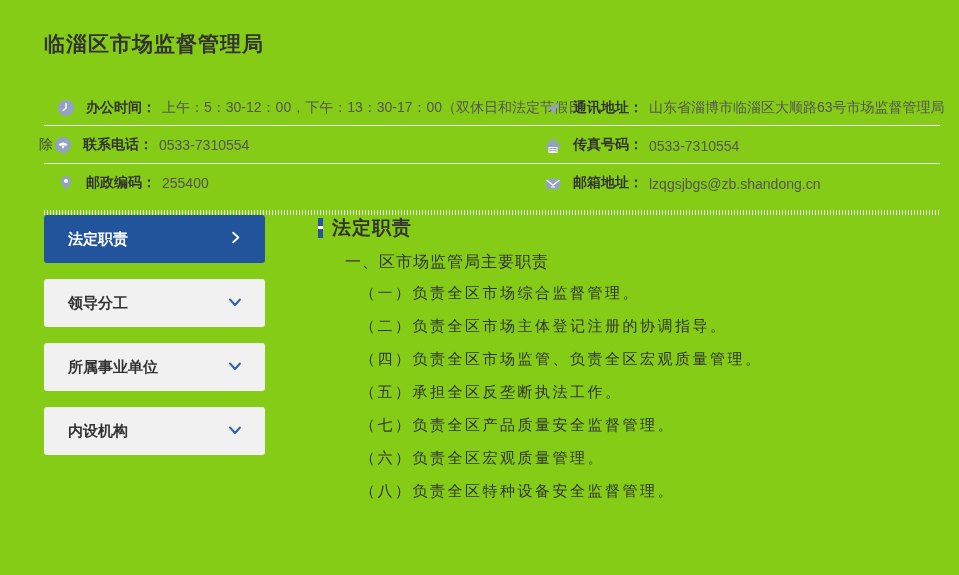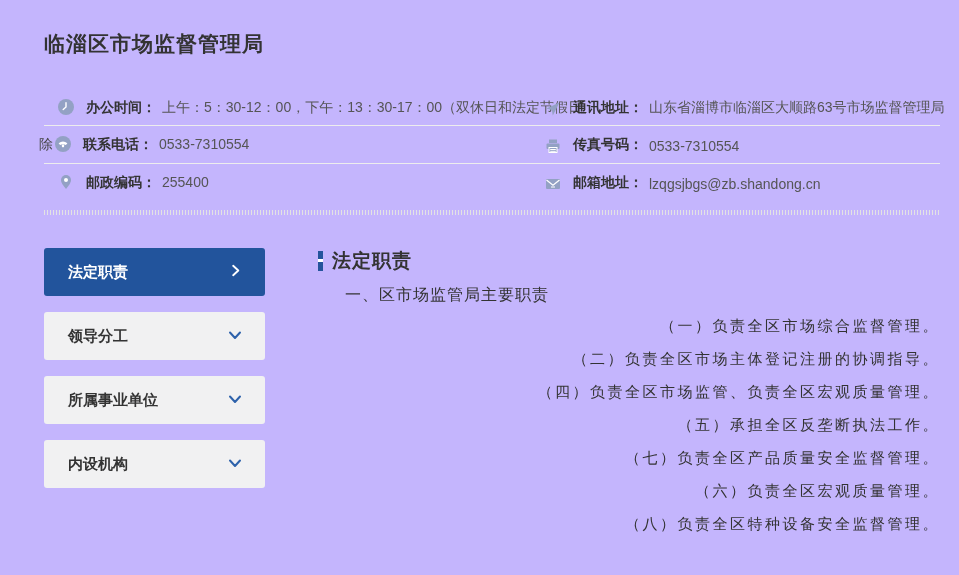--- a/index.html
+++ b/index.html
@@ -1,45 +1,45 @@
 <!DOCTYPE html>
 <html><head>
 <meta charset="utf-8">
 <style>
   * { margin:0; padding:0; box-sizing:border-box; }
   html,body { background:#ffffff; }
   .page {
     position:relative; width:959px; height:575px; overflow:hidden;
-    background:#c4b5fd; font-family:"Liberation Sans","DejaVu Sans",sans-serif; color:#333;
+    background:#84cc16; font-family:"Liberation Sans","DejaVu Sans",sans-serif; color:#333;
   }
   .inner { padding:30px 19px 0 44px; }
 
   
   .page-title { font-size:21px; font-weight:bold; color:#333; letter-spacing:1px; }
 
   
   .contact { margin-top:33px; }
   .contact-row { display:flex; align-items:center; height:38px; }
   .contact-row + .contact-row { border-top:1px solid #ededed; }
   .contact-row:first-child { height:34px; }
-  .cell-left  { width:501px; display:flex; align-items:flex-start; padding-left:14px; overflow:visible; }
+  .cell-left  { width:501px; display:flex; align-items:center; padding-left:14px; overflow:visible; }
   .cell-left.no-pad { padding-left:0; }
   .cell-right { flex:1; display:flex; align-items:flex-end; }
   .info-icon { width:16px; height:16px; margin-right:12px; flex:0 0 16px; }
   .info-label { font-weight:bold; font-size:14px; color:#333; margin-right:6px; white-space:nowrap; }
   .info-value { font-size:14px; color:#555; white-space:nowrap; }
   .overflow-char { font-size:14px; color:#444; margin-left:-5px; margin-right:2px; }
 
   .dashed-band {
     margin-top:9px; height:5px;
     background:repeating-linear-gradient(90deg,#e3e3e3 0 1px,transparent 1px 3px);
   }
 
   
-  .main { display:flex; margin-top:33px; }
+  .main { display:flex; }
 
   .sidebar { width:221px; flex:0 0 221px; }
   .side-btn {
     display:flex; align-items:center; justify-content:space-between;
     height:48px; padding:0 22px 0 24px; margin-bottom:16px;
     background:#f1f1f2; border-radius:3px; cursor:pointer;
     font-size:15px; font-weight:bold; color:#333;
   }
   .side-btn.active { background:#22549c; color:#ffffff; }
   .side-btn svg { flex:0 0 auto; }
@@ -48,21 +48,21 @@
   .content-heading { display:flex; align-items:center; }
   .heading-marker {
     width:5px; height:20px; margin-right:9px;
     background:linear-gradient(180deg,#24549c 0 42%,#ffffff 42% 54%,#24549c 54% 100%);
   }
   .heading-text { font-size:19px; font-weight:bold; color:#333; letter-spacing:1px; }
   .section-title { margin:11px 0 0 27px; font-size:16px; font-weight:normal; color:#333; letter-spacing:1px; }
   .duty-list { margin:4px 0 0 42px; }
   .duty-item {
     font-family:"DejaVu Serif","Liberation Serif",serif;
-    font-size:15px; color:#333; line-height:33px; letter-spacing:2.5px; white-space:nowrap;text-align:right;
+    font-size:15px; color:#333; line-height:33px; letter-spacing:2.5px; white-space:nowrap;
   }
 </style>
 </head>
 <body>
 
 <div class="page">
   <div class="inner">
 
     <h1 class="page-title">临淄区市场监督管理局</h1>
 

